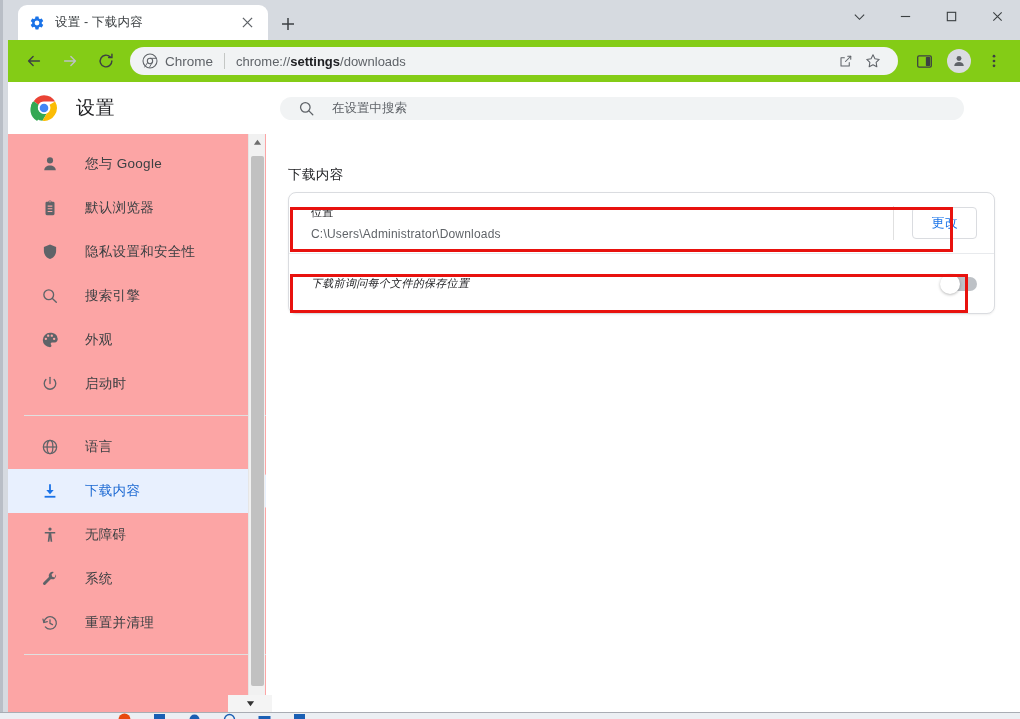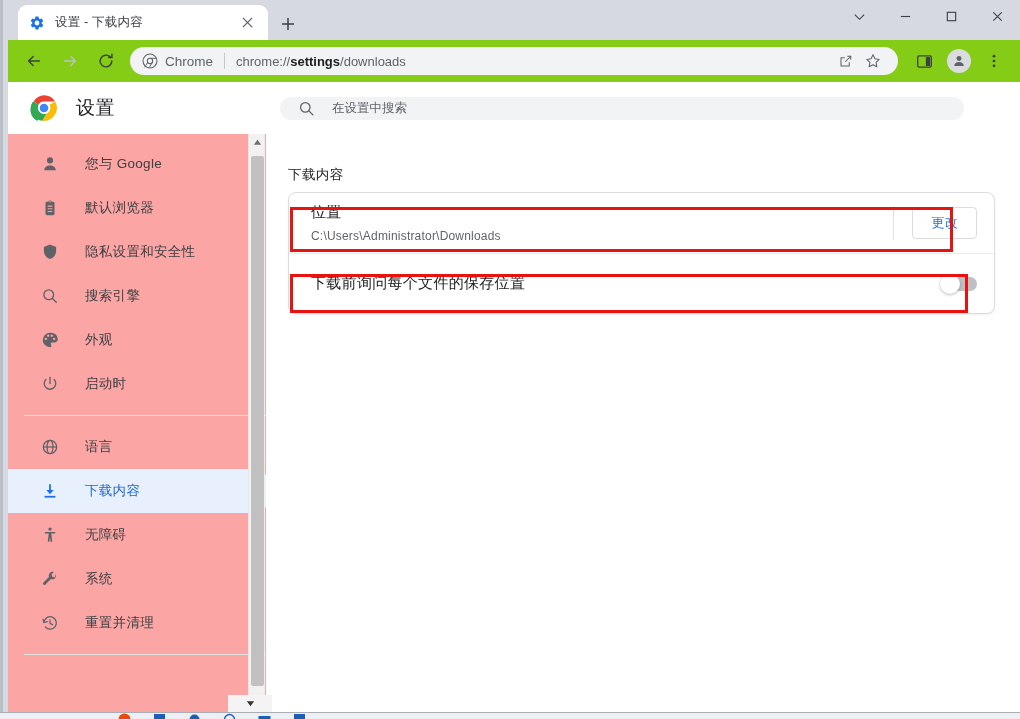--- a/index.html
+++ b/index.html
@@ -107,23 +107,23 @@
     font-size:13.5px; color:#202124; margin:32px 0 0 22px; letter-spacing:.4px;
   }
   .card {
     position:absolute; left:22px; top:58px; width:707px;
     background:#fff; border:1px solid #dadce0; border-radius:8px;
     box-shadow:0 1px 2px rgba(60,64,67,.08);
   }
   .row {
     display:flex; align-items:center; min-height:60px; padding:0 17px 0 22px;
   }
-  .row + .row { border-top:1px solid #e8eaed; }
+  .row + .row { border-top:1px solid #e8eaed;font-style:italic; }
   .row-texts { flex:1; min-width:0; }
-  .row-title { font-size:15px; color:#202124; letter-spacing:.3px; }
+  .row-title { font-size:11px; color:#202124; letter-spacing:.3px; }
   .row-sub { font-size:12px; color:#5f6368; margin-top:7px; letter-spacing:.2px; }
   .row-divider { width:1px; height:34px; background:#e0e0e0; margin-right:18px; }
   .btn-outline {
     height:32px; padding:0 18px; border:1px solid #dadce0; border-radius:4px;
     background:#fff; color:#1a73e8; font-size:13px;
     display:flex; align-items:center; justify-content:center; letter-spacing:.3px;
   }
   .toggle {
     width:34px; height:14px; border-radius:7px; background:#bdc1c6; position:relative;
   }

